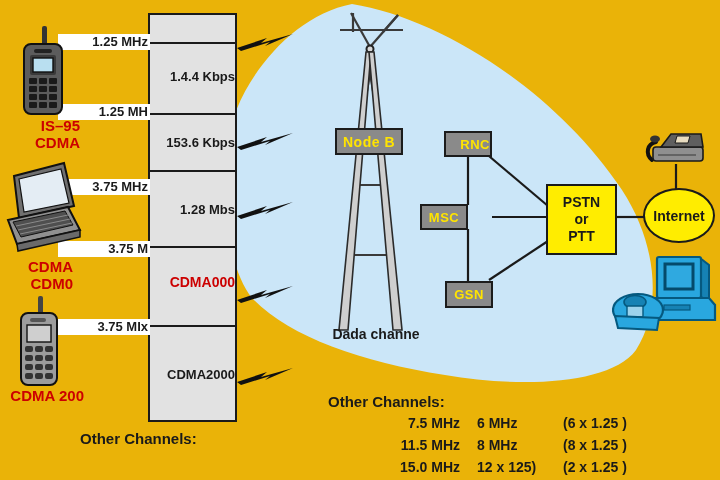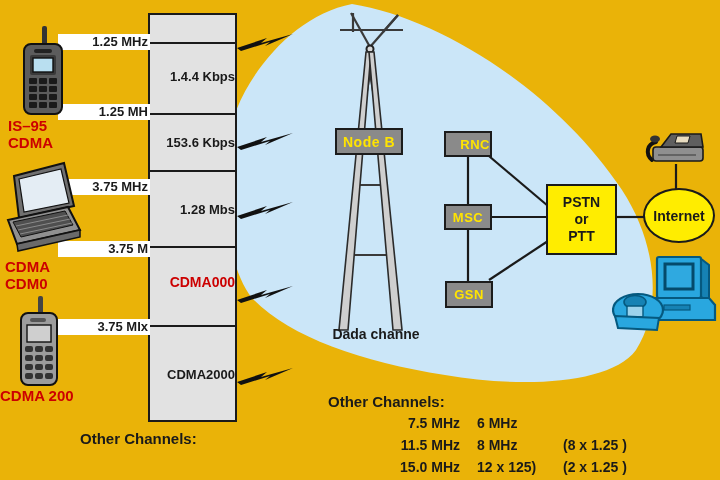--- a/index.html
+++ b/index.html
@@ -9,21 +9,21 @@
   svg{display:block;}
   .txt{position:absolute;white-space:nowrap;}
   .bold{font-weight:bold;}
   .red{color:#cc0000;}
   .tick{width:88px;text-align:right;font-size:13px;font-weight:bold;background:#fff;padding:1px 2px;line-height:14px;}
   .sect{left:149px;width:86px;text-align:right;font-size:13px;font-weight:bold;line-height:15px;}
   .nodebox{position:absolute;background:#8a8a8a;border:2px solid #1c1c1c;color:#ffe400;
            font-weight:bold;font-size:13px;display:flex;align-items:center;justify-content:center;
            box-sizing:border-box;letter-spacing:.5px;}
   .hline{position:absolute;height:2px;background:#1a1a1a;left:150px;width:85px;}
-  .devlabel{font-size:15px;font-weight:bold;color:#cc0000;text-align:left;line-height:17px;}
+  .devlabel{font-size:15px;font-weight:bold;color:#cc0000;text-align:right;line-height:17px;}
   .tbl{font-size:14px;font-weight:600;}
   .c1{left:383px;width:77px;text-align:right;}
   .c2{left:477px;width:80px;text-align:left;}
   .c3{left:563px;width:95px;text-align:left;}
 </style>
 </head>
 <body>
 
 <div class="stage">
 
@@ -98,21 +98,21 @@
     </svg>
 
   <div class="nodebox" style="left:335px;top:128px;width:68px;height:27px;font-size:14px;">
       <span>Node B</span>
     </div>
   <span class="txt bold" style="left:320px;top:326px;width:112px;text-align:center;font-size:14px;">Dada channe</span>
 
   <div class="nodebox" style="left:444px;top:131px;width:48px;height:26px;justify-content:flex-end;">
       <span>RNC</span>
     </div>
-  <div class="nodebox" style="left:444px;top:204px;width:48px;height:26px;">
+  <div class="nodebox" style="left:420px;top:204px;width:48px;height:26px;">
       <span>MSC</span>
     </div>
   <div class="nodebox" style="left:445px;top:281px;width:48px;height:27px;">
       <span>GSN</span>
     </div>
 
   <div class="abs" style="left:643px;top:188px;width:72px;height:55px;background:#ffed00;border:2.5px solid #1a1a1a;border-radius:50%;
        box-sizing:border-box;display:flex;align-items:center;justify-content:center;font-weight:bold;font-size:14px;">
     <span>Internet</span>
   </div>
@@ -203,20 +203,21 @@
     </g>
   </svg>
   <span class="txt devlabel" style="left:0px;top:387px;width:84px;">CDMA 200</span>
 
   <span class="txt bold" style="left:80px;top:430px;font-size:15px;">Other Channels:</span>
   <span class="txt tbl" style="left:214px;top:455px;margin-top:48px;">4.x 1.25)</span>
 
   <span class="txt bold" style="left:328px;top:393px;font-size:15px;">Other Channels:</span>
   <span class="txt tbl c1" style="top:415px">7.5 MHz</span>
   <span class="txt tbl c2" style="top:415px">6 MHz</span>
+  <span class="txt tbl c3" style="top:415px">(6 x 1.25 )</span>
   <span class="txt tbl c1" style="top:437px">11.5 MHz</span>
   <span class="txt tbl c2" style="top:437px">8 MHz</span>
   <span class="txt tbl c3" style="top:437px">(8 x 1.25 )</span>
   <span class="txt tbl c1" style="top:459px">15.0 MHz</span>
   <span class="txt tbl c2" style="top:459px">12 x 125)</span>
   <span class="txt tbl c3" style="top:459px">(2 x 1.25 )</span>
 
 </div>
 
 </body></html>

